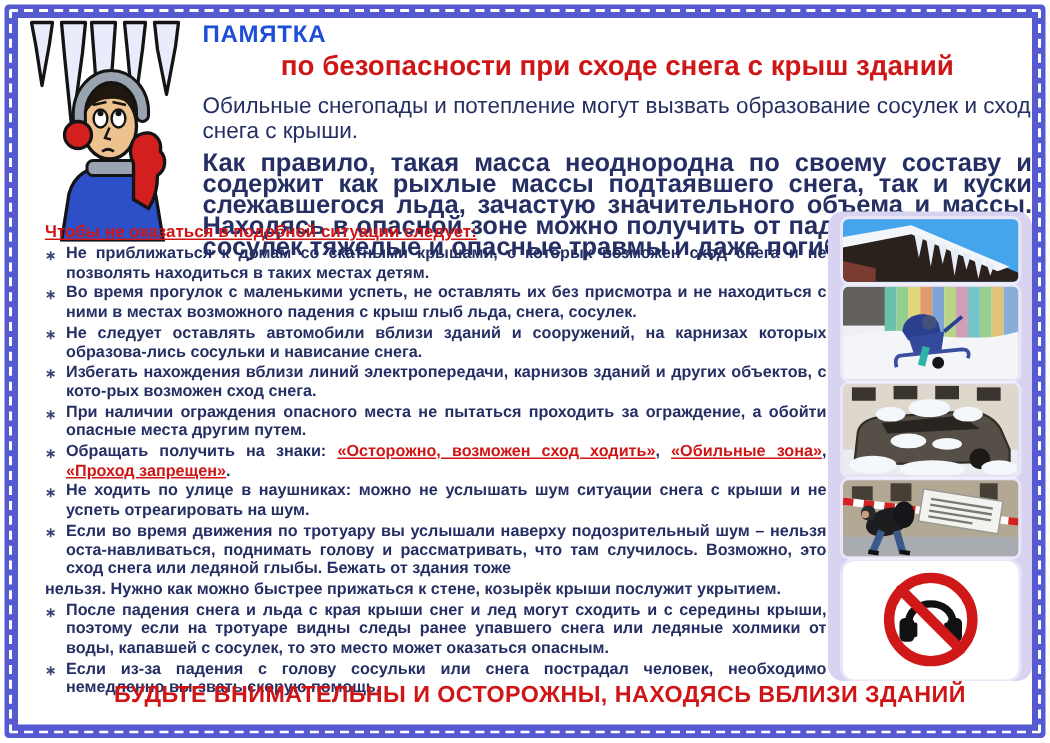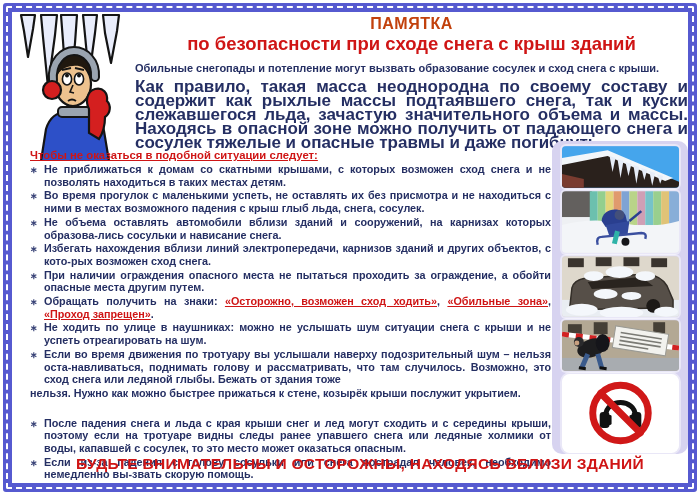--- a/index.html
+++ b/index.html
@@ -8,37 +8,37 @@
     position:relative;width:700px;height:495px;background:#ffffff;
     font-family:"Liberation Sans",sans-serif;overflow:hidden;
   }
   .frame{position:absolute;inset:3px;border:9px solid #565ad0;border-radius:3px;pointer-events:none;}
   .dashline{position:absolute;inset:6px;border:2px dashed #ffffff;border-radius:2px;pointer-events:none;z-index:5;}
   .content{position:absolute;inset:13px;z-index:2;}
 
   .cartoon{position:absolute;left:2px;top:0;width:120px;height:148px;}
 
   .header{position:absolute;left:122px;top:2px;width:553px;}
-  .title1{text-align:center;color:#c2410c;font-weight:bold;font-size:16px;letter-spacing:.5px;}
+  .title1{color:#1d4ed8;font-weight:bold;font-size:16px;letter-spacing:.5px;}
   .title2{text-align:center;color:#cf1515;font-weight:bold;font-size:18.5px;margin-top:0;}
-  .intro{margin:7px 0 0 0;color:#252f63;font-weight:bold;font-size:11px;}
+  .intro{margin:7px 0 0 0;color:#252f63;font-weight:normal;font-size:15px;}
   .warning{margin-top:5px;text-align:center;color:#cf1515;font-weight:bold;font-style:italic;
     font-size:11.5px;text-decoration:underline;}
   .lead{margin:6px 0 0 0;color:#252f63;font-weight:bold;font-size:17px;line-height:14px;
     text-align:justify;}
 
   .list-heading{position:absolute;left:17px;top:136px;color:#cf1515;font-weight:bold;
     font-size:11.3px;text-decoration:underline;}
   .bullets{position:absolute;left:17px;top:150px;width:521px;color:#252f63;font-weight:bold;
     font-size:10.8px;line-height:12.7px;}
   .item{display:flex;margin-bottom:1px;}
   .bmark{width:14px;flex:0 0 14px;font-size:9px;padding-top:1px;color:#3b4578;}
   .btext{flex:1;text-align:justify;}
   .red-sign{color:#cf1515;text-decoration:underline;}
-  .cont{margin:0 0 17px 0;text-align:justify;}
+  .cont{margin:0 0 1px 0;text-align:justify;}
 
   .photo-panel{position:absolute;left:539px;top:128px;width:136px;height:313px;
     background:#d7d3f0;border-radius:10px;display:flex;flex-direction:column;
     align-items:center;padding-top:5px;gap:3px;}
   .photo{width:117px;border-radius:4px;overflow:hidden;line-height:0;
     box-shadow:0 0 0 2px rgba(255,255,255,.45);}
   .photo svg{display:block;}
   .photo.sign{background:#ffffff;border-radius:8px;}
 
   .footer{position:absolute;left:0;top:442px;width:100%;text-align:center;color:#cf1515;
@@ -97,21 +97,21 @@
       <div class="item">
         <span class="bmark">∗</span>
         <span class="btext">Не приближаться к домам со скатными крышами, с которых возможен сход снега и не позволять находиться в таких  местах детям.</span>
       </div>
       <div class="item">
         <span class="bmark">∗</span>
         <span class="btext">Во время прогулок с маленькими успеть, не оставлять их без присмотра и не находиться с ними в местах возможного падения с крыш глыб льда, снега, сосулек.</span>
       </div>
       <div class="item">
         <span class="bmark">∗</span>
-        <span class="btext">Не объема оставлять автомобили вблизи зданий и сооружений, на карнизах которых образова-лись сосульки и  нависание снега.</span>
+        <span class="btext">Не следует оставлять автомобили вблизи зданий и сооружений, на карнизах которых образова-лись сосульки и  нависание снега.</span>
       </div>
       <div class="item">
         <span class="bmark">∗</span>
         <span class="btext">Избегать нахождения вблизи линий электропередачи, карнизов зданий и других объектов, с кото-рых возможен сход снега.</span>
       </div>
       <div class="item">
         <span class="bmark">∗</span>
         <span class="btext">При наличии ограждения опасного места не пытаться проходить за ограждение, а обойти опасные места другим путем.</span>
       </div>
       <div class="item">

